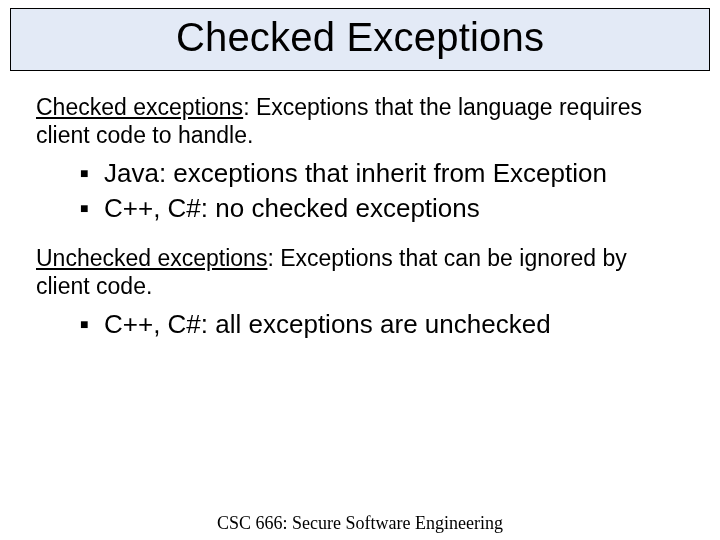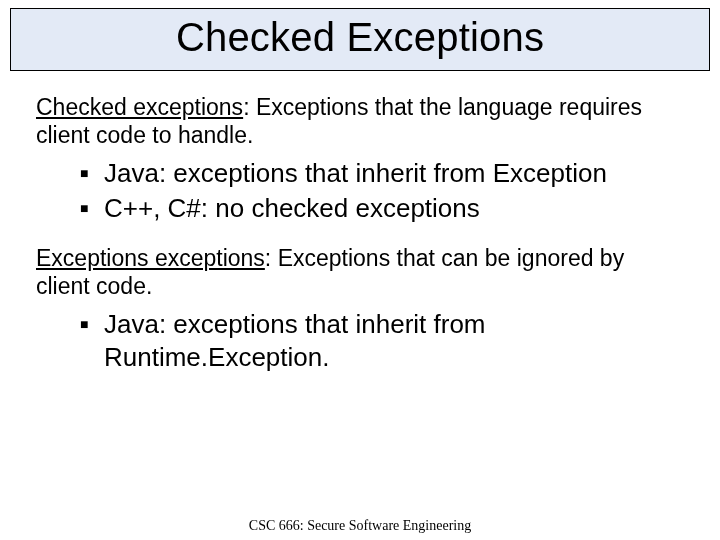--- a/index.html
+++ b/index.html
@@ -43,21 +43,21 @@
     position: absolute;
     left: 0;
     top: 8px;
   }
   .footer {
     position: absolute;
     bottom: 14px;
     left: 0;
     width: 100%;
     text-align: center;
-    font-size: 14px;
+    font-size: 18px;
     font-family: "Times New Roman", Times, serif;
   }
 </style>
 </head>
 <body>
 
 <div class="slide">
 
   <div class="title-box">
     <h1>Checked Exceptions</h1>
@@ -67,23 +67,23 @@
 
     <p class="para">
       <span class="u">Checked exceptions</span><span>: Exceptions that the language requires client code to handle.</span>
     </p>
     <ul class="bullets">
       <li>Java: exceptions that inherit from Exception</li>
       <li>C++, C#: no checked exceptions</li>
     </ul>
 
     <p class="para">
-      <span class="u">Exceptions exceptions</span><span>: Exceptions that can be ignored by client code.</span>
+      <span class="u">Unchecked exceptions</span><span>: Exceptions that can be ignored by client code.</span>
     </p>
     <ul class="bullets">
-      <li>Java: exceptions that inherit from Runtime.Exception.</li>
+      <li>C++, C#: all exceptions are unchecked</li>
     </ul>
 
   </div>
 
   <div class="footer">CSC 666: Secure Software Engineering</div>
 
 </div>
 
 </body></html>

